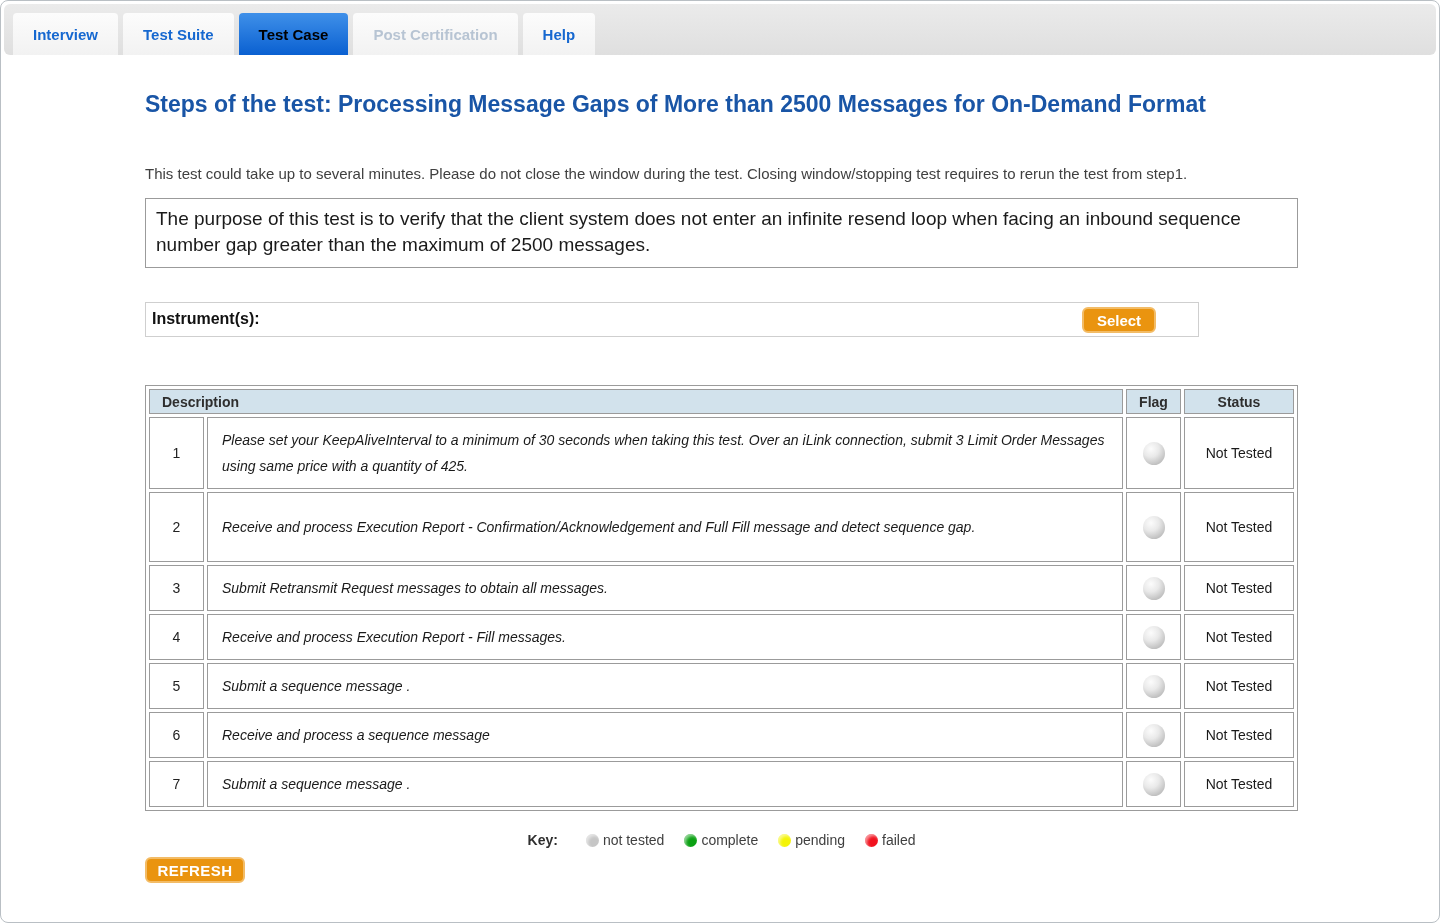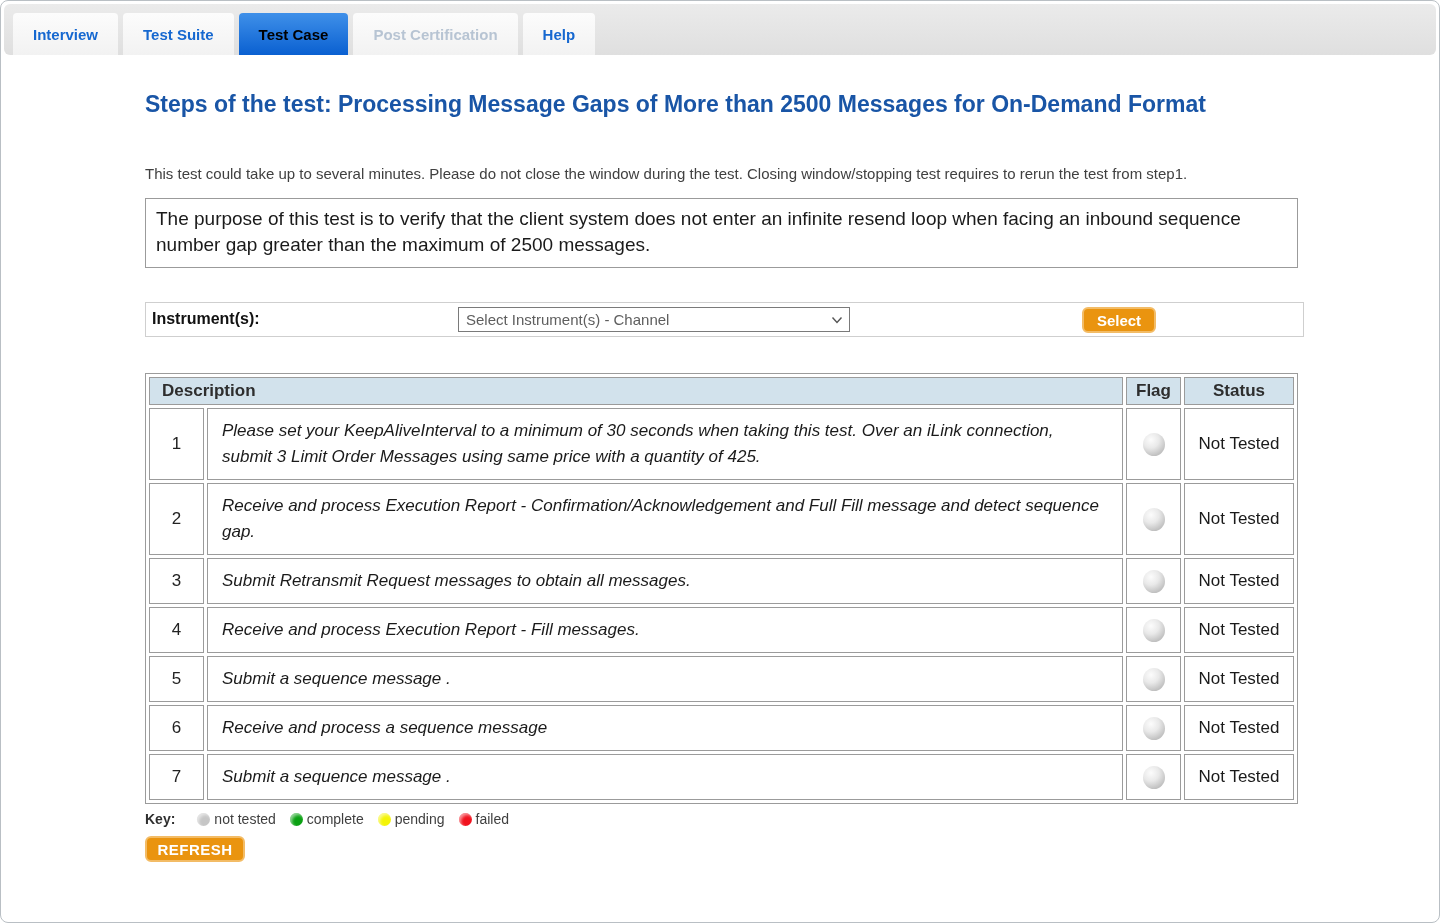--- a/index.html
+++ b/index.html
@@ -80,21 +80,21 @@
     border-bottom: 1px solid #9b9b9b;
   }
   .purpose-text {
     font-size: 19px;
     line-height: 26px;
     padding: 7px 10px 9px 10px;
   }
   
   .instrument-box {
     margin-top: 34px;
-    width: 1159px;
+    width: 1054px;
     height: 35px;
     border: 1px solid #cfcfcf;
     position: relative;
   }
   .instrument-label {
     position: absolute;
     left: 6px;
     top: 7px;
     font-size: 16px;
     font-weight: bold;
@@ -140,27 +140,27 @@
   .select-btn {
     position: absolute;
     left: 936px;
     top: 4px;
     width: 74px;
     height: 26px;
     font-size: 15px;
   }
   
   .steps-table {
-    margin-top: 36px;
+    margin-top: 48px;
     width: 1153px;
     border-collapse: separate;
     border-spacing: 3px;
     border: 1px solid #9b9b9b;
     table-layout: fixed;
-    font-size: 17px;
+    font-size: 14px;
   }
   .steps-table th, .steps-table td {
     border: 1px solid #9b9b9b;
     vertical-align: middle;
   }
   .steps-table th {
     background: #d2e2ec;
     font-weight: bold;
     color: #2e2e2e;
     height: 25px;
@@ -185,26 +185,27 @@
     display: inline-block;
     width: 22px;
     height: 23px;
     border-radius: 50%;
     background: radial-gradient(circle at 36% 30%, #fcfcfc 0%, #e9e9e9 38%, #c4c4c4 72%, #a9a9a9 100%);
     vertical-align: middle;
   }
   
   .key-row {
     width: 1153px;
-    margin-top: 7px;
+    margin-top: 21px;
     display: flex;
-    justify-content: flex-start;
+    justify-content: center;
     align-items: center;
     font-size: 14px;
     color: #3f3f3f;
+    gap: 6px;
   }
   .key-label { font-weight: bold; color: #2f2f2f; margin-right: 8px; }
   .key-item { display: flex; align-items: center; margin-left: 14px; }
   .key-dot {
     width: 13px;
     height: 13px;
     border-radius: 50%;
     margin-right: 4px;
     box-shadow: inset 2px 2px 3px rgba(255,255,255,0.55);
   }
@@ -235,28 +236,20 @@
     <h1 class="page-title">Steps of the test: Processing Message Gaps of More than 2500 Messages for On-Demand Format</h1>
 
     <p class="warning">This test could take up to several minutes. Please do not close the window during the test. Closing window/stopping test requires to rerun the test from step1.</p>
 
     <div class="purpose-box">
       <div class="purpose-text">The purpose of this test is to verify that the client system does not enter an infinite resend loop when facing an inbound sequence number gap greater than the maximum of 2500 messages.</div>
     </div>
 
     <div class="instrument-box">
       <span class="instrument-label">Instrument(s):</span>
-      <span class="select-wrap">
-        <select>
-          <option>Select Instrument(s) - Channel</option>
-        </select>
-        <svg class="select-chevron" viewBox="0 0 12 12">
-          <polyline points="1.5,3.5 6,8.5 10.5,3.5" fill="none" stroke="#555" stroke-width="1.4"></polyline>
-        </svg>
-      </span>
       <button class="btn-orange select-btn">Select</button>
     </div>
 
     <table class="steps-table">
       <colgroup>
         <col style="width:55px">
           <col>
           <col style="width:55px">
           <col style="width:110px">
       </colgroup>

